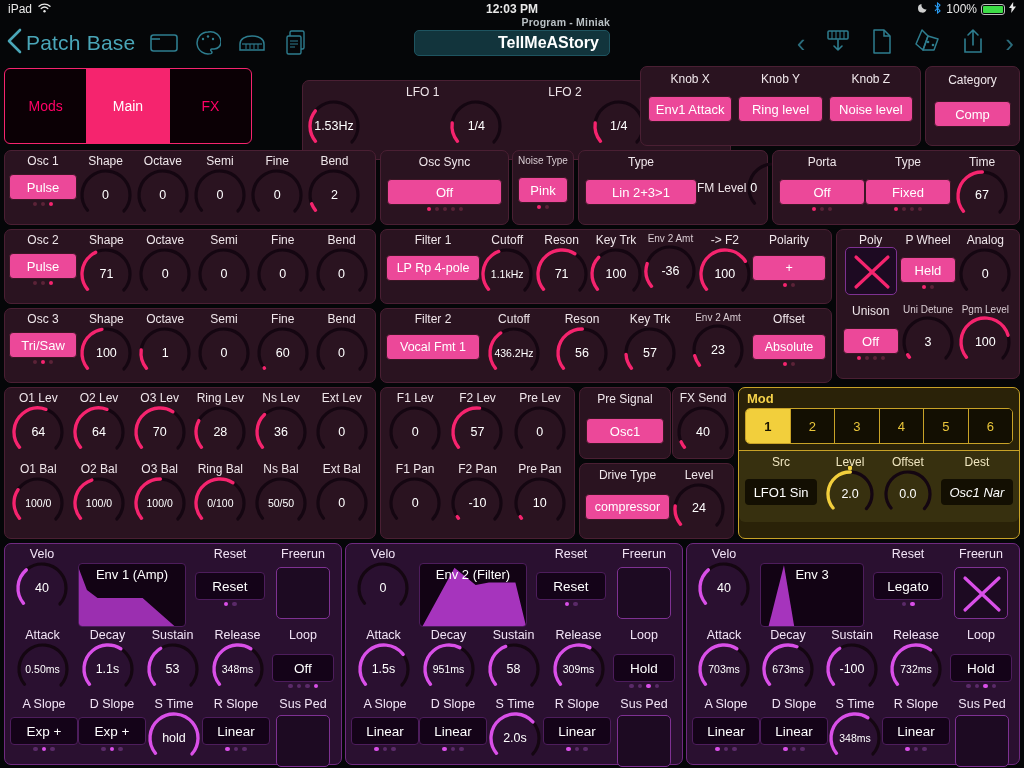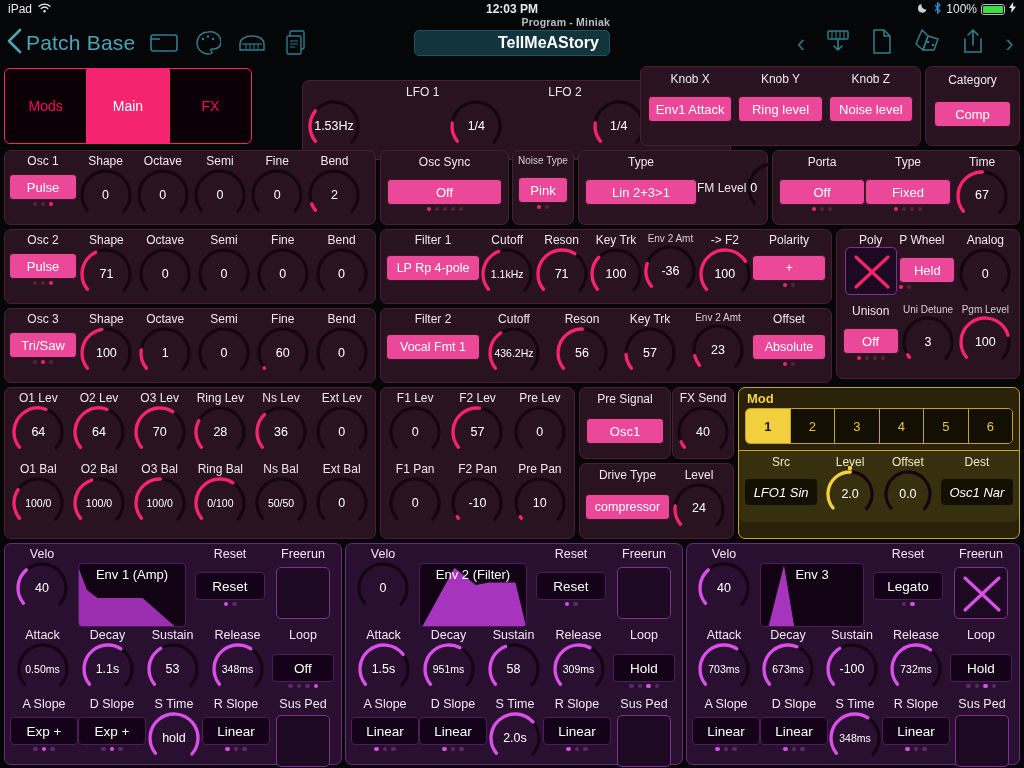--- a/index.html
+++ b/index.html
@@ -525,21 +525,21 @@
   <div class="panel" id="voicePanel" style="left:836px;top:229px;width:184px;height:150px;">
       <div style="display:flex;padding:3px 5px 0 5px;">
         <div style="flex:1;display:flex;flex-direction:column;align-items:center;">
           <div class="lbl">Poly</div>
           <div class="xbox" style="width:52px;height:48px;">
             <svg width="52" height="48" viewBox="0 0 52 48">
               <path d="M10 9l32 30M42 9L10 39" stroke="#f5246e" stroke-width="3.2" stroke-linecap="round"></path>
             </svg>
           </div>
         </div>
-        <div style="flex:1;display:flex;flex-direction:column;align-items:flex-start;">
+        <div style="flex:1;display:flex;flex-direction:column;align-items:center;">
           <div class="lbl">P Wheel</div>
           <div class="btnval" style="margin-top:10px;width:56px;">Held</div>
           <div class="dots ">
             <i class="on"></i>
             <i class=""></i>
           </div>
         </div>
         <div style="flex:1;display:flex;flex-direction:column;align-items:center;">
           <div class="lbl">Analog</div>
           <div class="knob" style="width:54px;height:54px">
@@ -957,21 +957,21 @@
         <div class="mod-tab active">1</div>
         <div class="mod-tab ">2</div>
         <div class="mod-tab ">3</div>
         <div class="mod-tab ">4</div>
         <div class="mod-tab ">5</div>
         <div class="mod-tab ">6</div>
       </div>
     <div class="mod-body" id="modBody">
         <div style="flex:1.25;padding:4px 4px 0 6px;">
           <div class="mod-lbl">Src</div>
-          <div class="mod-btn" style="margin-top:10px;font-style:italic;">LFO1 Sin</div>
+          <div class="mod-btn" style="margin-top:10px;">LFO1 Sin</div>
         </div>
         <div style="flex:1;display:flex;flex-direction:column;align-items:center;padding-top:4px;">
           <div class="mod-lbl">Level</div>
           <div class="knob" style="width:50px;height:50px">
             <svg width="50" height="50" viewBox="0 0 50 50">
               <circle cx="25" cy="25" r="22" fill="none" stroke="#140611" stroke-width="3.2" stroke-dasharray="99.52565526572464 138.23007675795088" transform="rotate(140.4 25 25)" stroke-linecap="round"></circle>
               <circle cx="25" cy="25" r="22" fill="none" stroke="#f2cf3c" stroke-width="3.4" stroke-dasharray="49.76282763286232 138.23007675795088" transform="rotate(140.4 25 25)" stroke-linecap="round"></circle>
             </svg>
             <span class="">2.0</span>
             <div style="position:absolute;left:50%;top:-3px;width:4px;height:4px;margin-left:-2px;background:#f2cf3c;border-radius:1px;"></div>

